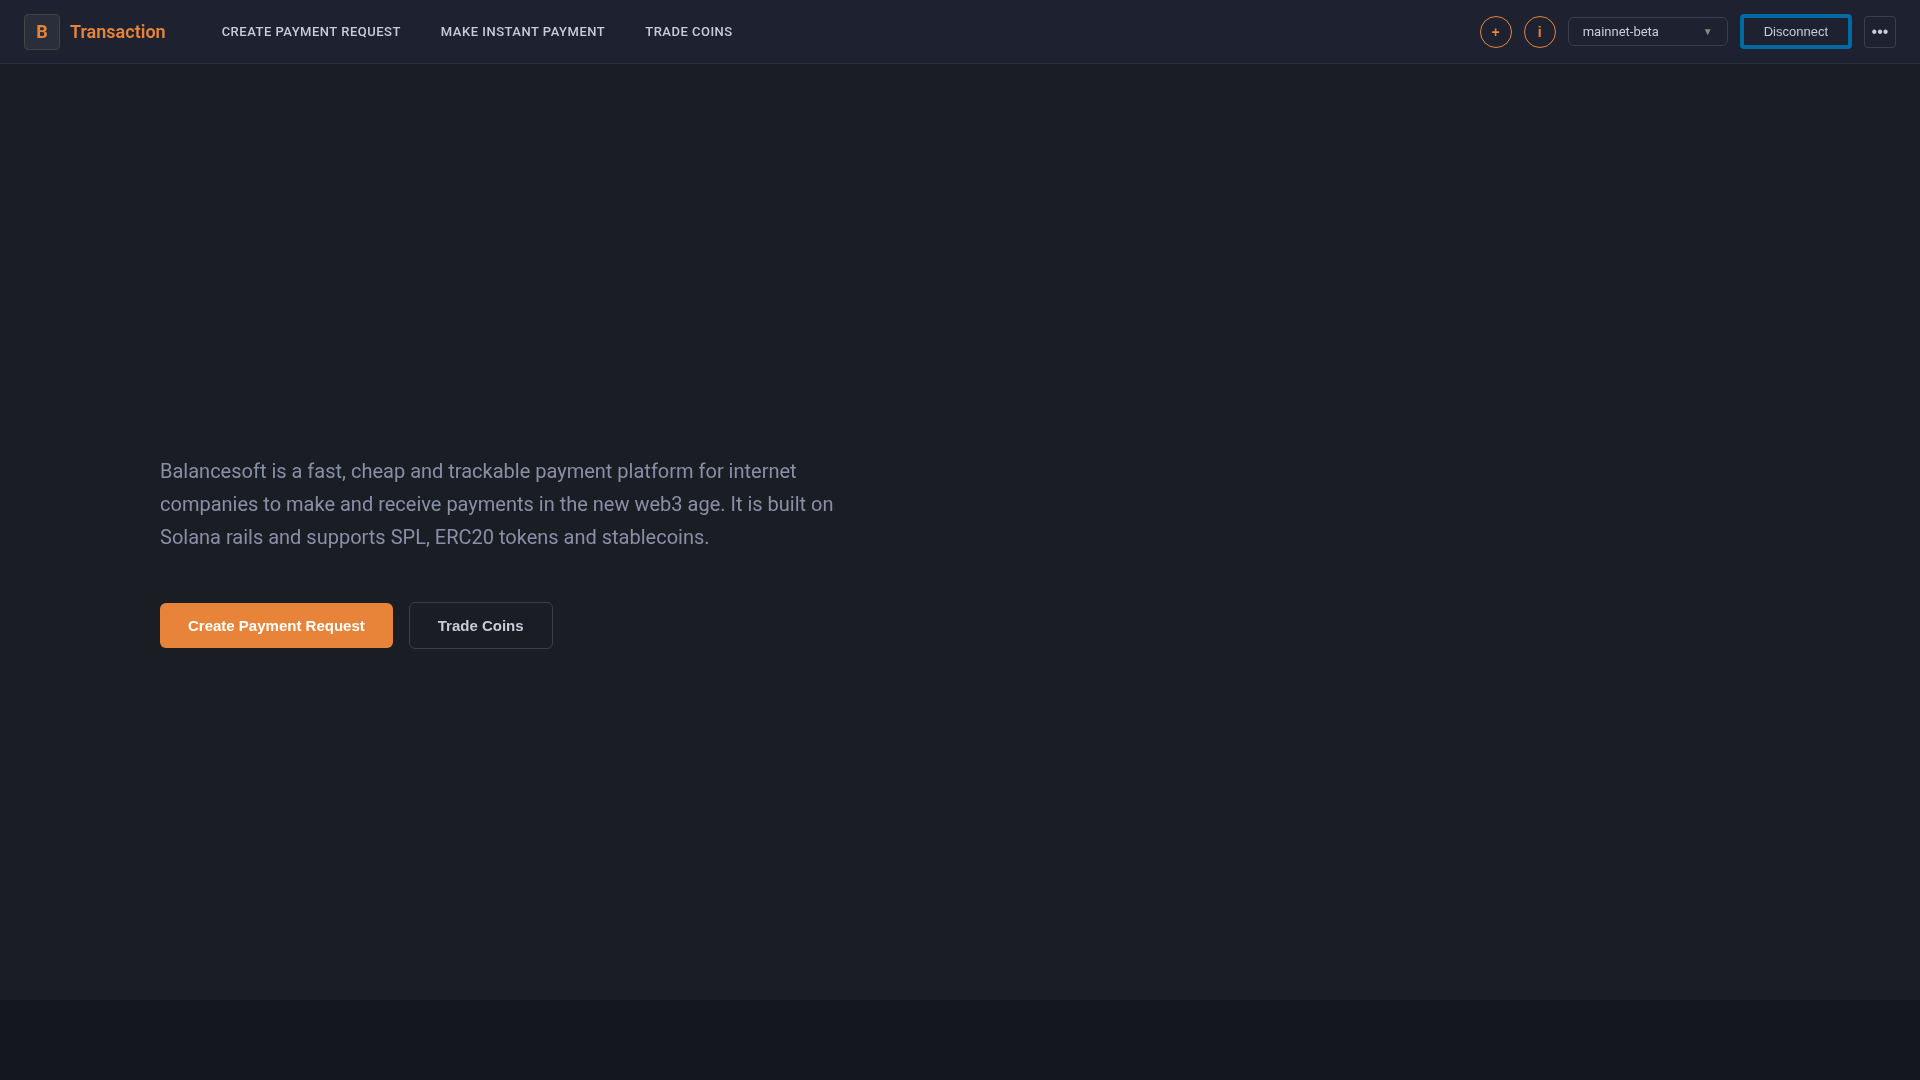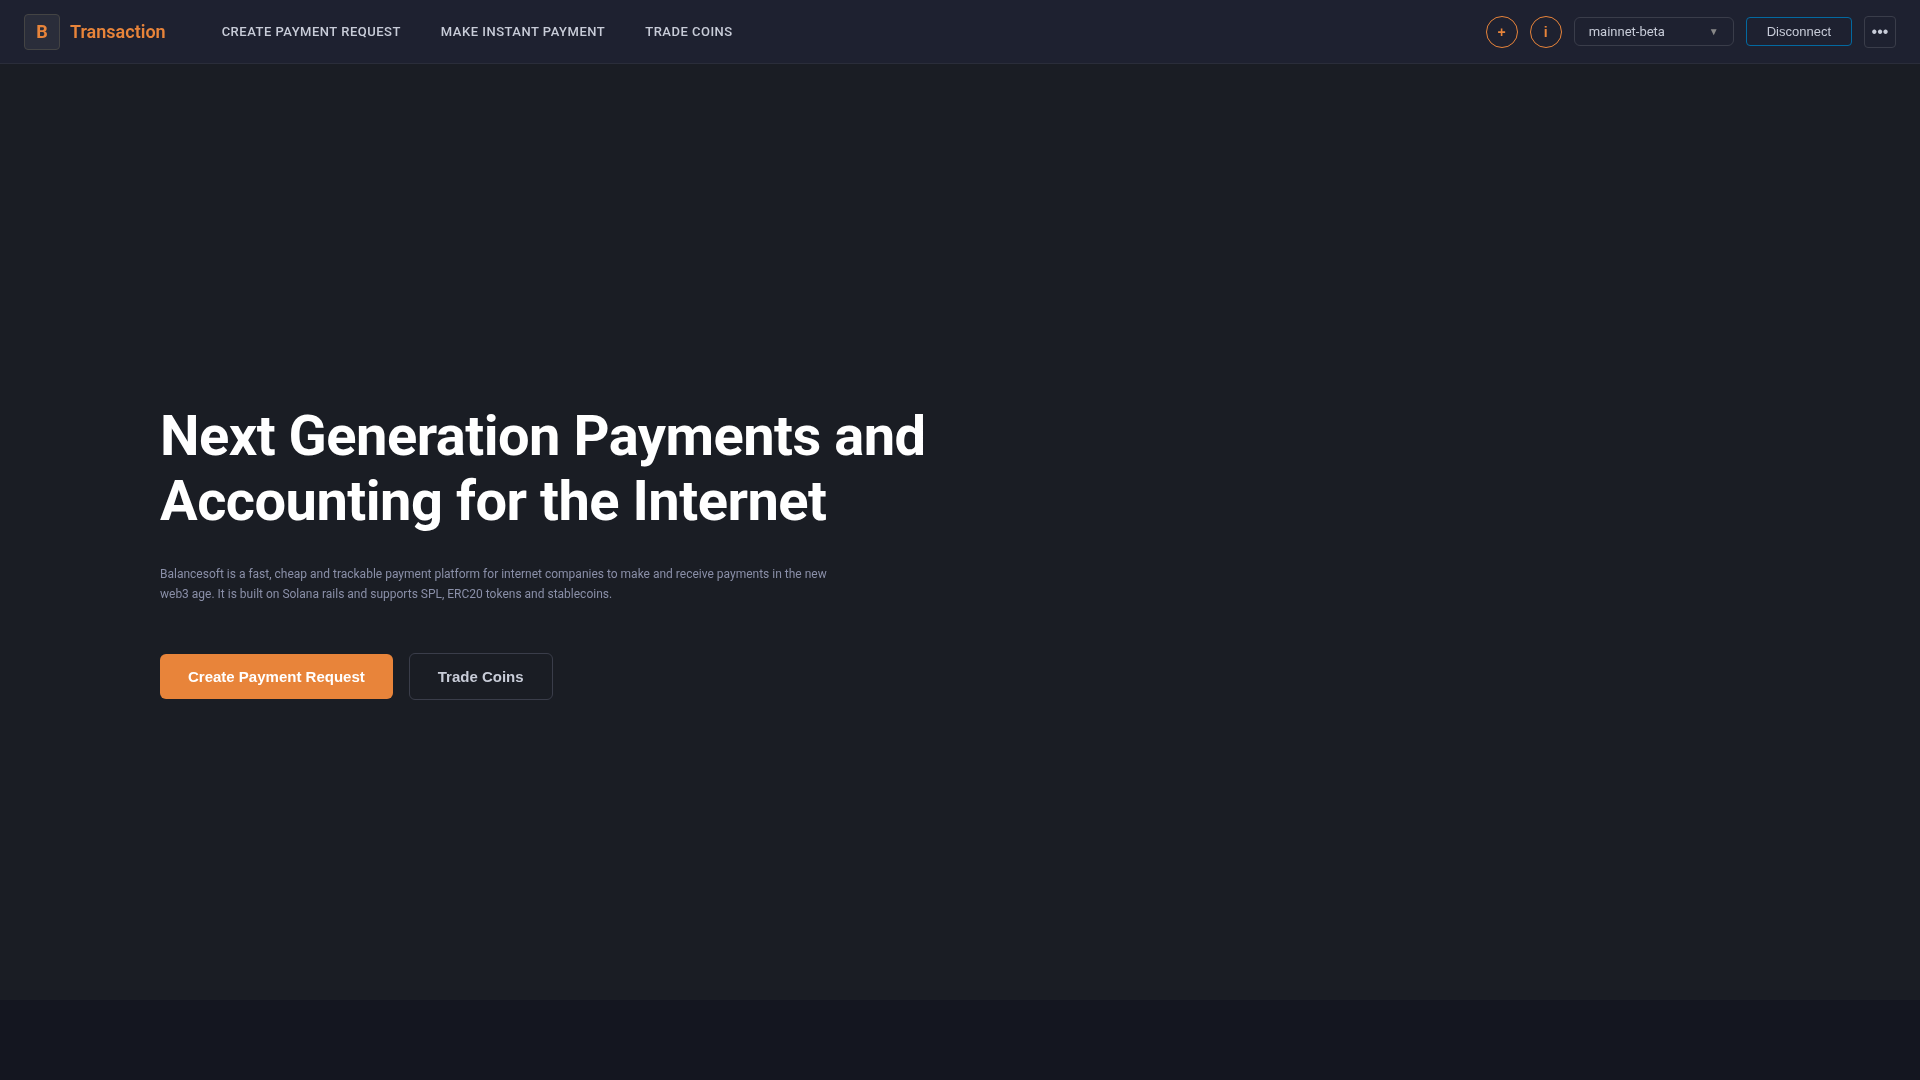--- a/index.html
+++ b/index.html
@@ -115,21 +115,21 @@
       font-size: 13px;
       color: #c8ccd8;
     }
 
     .chevron-icon {
       font-size: 10px;
       color: #888;
     }
 
     .disconnect-btn {
-      border: 1px solid #0369a1;
+      border: 4px solid #0369a1;
       border-radius: 4px;
       padding: 6px 20px;
       background: transparent;
       color: #c8ccd8;
       font-size: 13px;
       cursor: pointer;
     }
 
     .more-btn {
       width: 32px;
@@ -162,21 +162,21 @@
     .hero-title {
       font-size: 56px;
       font-weight: 700;
       line-height: 1.15;
       color: #ffffff;
       margin-bottom: 32px;
       letter-spacing: -0.5px;
     }
 
     .hero-description {
-      font-size: 12px;
+      font-size: 20px;
       line-height: 1.65;
       color: #8a8fa8;
       margin-bottom: 48px;
       max-width: 680px;
     }
 
     .hero-buttons {
       display: flex;
       gap: 16px;
       align-items: center;
@@ -268,21 +268,20 @@
       <span class="chevron-icon">▼</span>
     </div>
 
     <button class="disconnect-btn">Disconnect</button>
     <button class="more-btn">•••</button>
   </div>
 </nav>
 
 <main class="main-content">
   <section class="hero-section">
-    <h1 class="hero-title">Next Generation Payments and Accounting for the Internet</h1>
     <p class="hero-description">Balancesoft is a fast, cheap and trackable payment platform for internet companies to make and receive payments in the new web3 age. It is built on Solana rails and supports SPL, ERC20 tokens and stablecoins.</p>
     <div class="hero-buttons">
       <button class="btn-primary">Create Payment Request</button>
       <button class="btn-secondary">Trade Coins</button>
     </div>
   </section>
 
   <section class="stats-section">
 
   </section>

